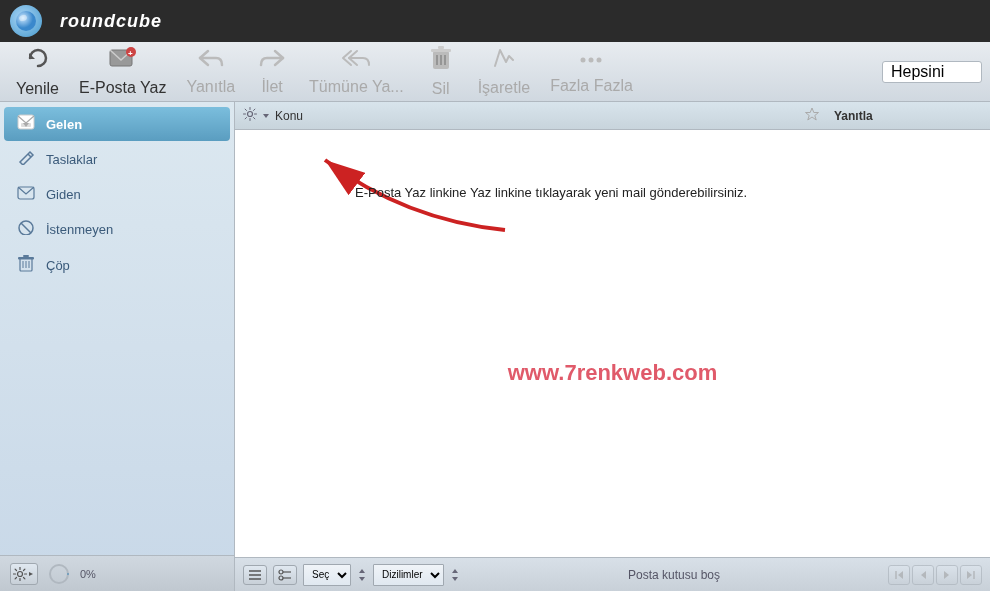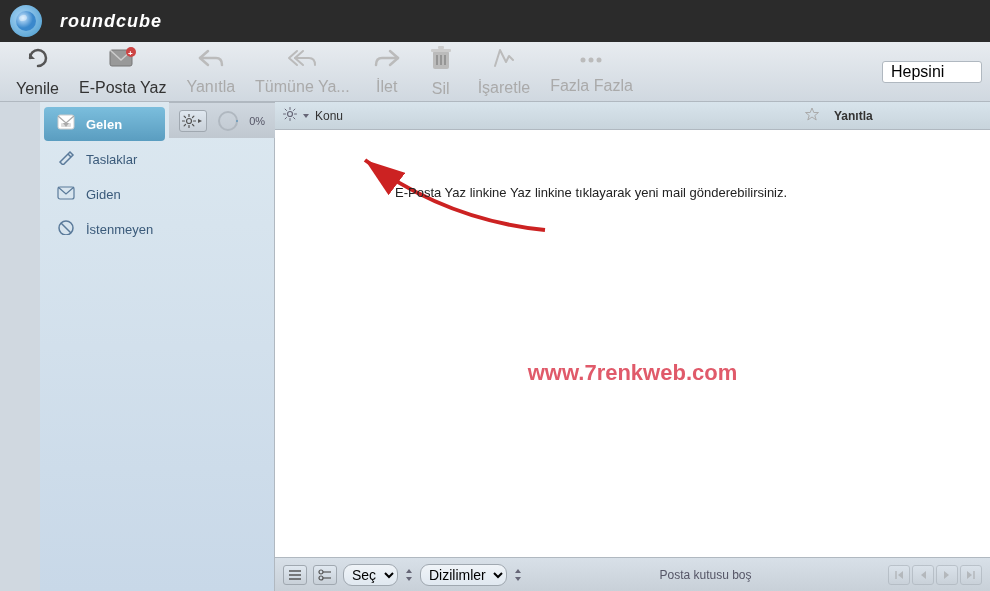--- a/index.html
+++ b/index.html
@@ -83,22 +83,21 @@
       display: flex;
       height: calc(591px - 42px - 60px);
     }
 
     
     .sidebar {
       width: 235px;
       background: linear-gradient(to bottom, #dce8f0, #c8d8e8);
       border-right: 1px solid #b0b8c0;
       display: flex;
-      flex-direction: row;
-      margin-left: 40px;
+      flex-direction: column;
     }
     .sidebar-items {
       flex: 1;
       padding: 4px 0;
     }
     .sidebar-item {
       display: flex;
       align-items: center;
       padding: 7px 12px;
       gap: 10px;
@@ -216,23 +215,23 @@
       border-radius: 3px;
       display: flex;
       align-items: center;
       justify-content: center;
       cursor: pointer;
       font-size: 12px;
     }
     .footer-select {
       height: 22px;
       border: 1px solid #a0a8b0;
-      border-radius: 9px;
+      border-radius: 1px;
       background: linear-gradient(to bottom, #f0f4f8, #e0e8f0);
-      font-size: 14px;
+      font-size: 10px;
       padding: 0 4px;
       cursor: pointer;
     }
     .footer-status {
       flex: 1;
       text-align: center;
       font-size: 12px;
       color: #556;
     }
     .footer-nav {
@@ -304,37 +303,37 @@
       <svg width="26" height="22" viewBox="0 0 26 22" fill="none">
         <path d="M10 4 L2 11 L10 18" stroke="#bbb" stroke-width="2.5" fill="none" stroke-linecap="round" stroke-linejoin="round"></path>
         <path d="M2 11 L18 11 C22 11 24 14 24 18" stroke="#bbb" stroke-width="2.5" fill="none" stroke-linecap="round"></path>
       </svg>
     </span>
     <span class="btn-label">Yanıtla</span>
   </div>
 
   <div class="toolbar-btn disabled">
     <span class="btn-icon">
+      <svg width="26" height="22" viewBox="0 0 26 22" fill="none">
+        <path d="M16 4 L24 11 L16 18" stroke="#bbb" stroke-width="2.5" fill="none" stroke-linecap="round" stroke-linejoin="round"></path>
+        <path d="M24 11 L8 11 C4 11 2 14 2 18" stroke="#bbb" stroke-width="2.5" fill="none" stroke-linecap="round"></path>
+      </svg>
+    </span>
+    <span class="btn-label">İlet</span>
+  </div>
+
+  <div class="toolbar-btn disabled">
+    <span class="btn-icon">
       <svg width="30" height="22" viewBox="0 0 30 22" fill="none">
         <path d="M10 4 L2 11 L10 18" stroke="#bbb" stroke-width="2" fill="none" stroke-linecap="round" stroke-linejoin="round"></path>
         <path d="M16 4 L8 11 L16 18" stroke="#bbb" stroke-width="2" fill="none" stroke-linecap="round" stroke-linejoin="round"></path>
         <path d="M8 11 L22 11 C26 11 28 14 28 18" stroke="#bbb" stroke-width="2" fill="none" stroke-linecap="round"></path>
       </svg>
     </span>
     <span class="btn-label">Tümüne Ya...</span>
-  </div>
-
-  <div class="toolbar-btn disabled">
-    <span class="btn-icon">
-      <svg width="26" height="22" viewBox="0 0 26 22" fill="none">
-        <path d="M16 4 L24 11 L16 18" stroke="#bbb" stroke-width="2.5" fill="none" stroke-linecap="round" stroke-linejoin="round"></path>
-        <path d="M24 11 L8 11 C4 11 2 14 2 18" stroke="#bbb" stroke-width="2.5" fill="none" stroke-linecap="round"></path>
-      </svg>
-    </span>
-    <span class="btn-label">İlet</span>
   </div>
 
   <div class="toolbar-btn disabled">
     <span class="btn-icon">
       <svg width="22" height="26" viewBox="0 0 22 26" fill="none">
         <rect x="3" y="6" width="16" height="18" rx="2" fill="#bbb"></rect>
         <rect x="1" y="4" width="20" height="3" rx="1" fill="#ccc"></rect>
         <rect x="8" y="1" width="6" height="3" rx="1" fill="#ccc"></rect>
         <line x1="7" y1="10" x2="7" y2="20" stroke="#888" stroke-width="1.5"></line>
         <line x1="11" y1="10" x2="11" y2="20" stroke="#888" stroke-width="1.5"></line>
@@ -409,20 +408,33 @@
       <div class="sidebar-item">
         <span class="item-icon">
           <svg width="18" height="16" viewBox="0 0 18 16">
             <circle cx="9" cy="9" r="7" fill="none" stroke="#5a7a9a" stroke-width="1.5"></circle>
             <line x1="4" y1="4" x2="14" y2="14" stroke="#5a7a9a" stroke-width="1.5"></line>
           </svg>
         </span>
         <span class="item-label">İstenmeyen</span>
       </div>
 
+      <div class="sidebar-item">
+        <span class="item-icon">
+          <svg width="16" height="18" viewBox="0 0 16 18">
+            <rect x="2" y="4" width="12" height="13" rx="1" fill="none" stroke="#5a7a9a" stroke-width="1.2"></rect>
+            <rect x="0" y="3" width="16" height="2.5" rx="1" fill="#5a7a9a"></rect>
+            <rect x="5" y="1" width="6" height="2" rx="1" fill="#5a7a9a"></rect>
+            <line x1="5" y1="7" x2="5" y2="14" stroke="#5a7a9a" stroke-width="1"></line>
+            <line x1="8" y1="7" x2="8" y2="14" stroke="#5a7a9a" stroke-width="1"></line>
+            <line x1="11" y1="7" x2="11" y2="14" stroke="#5a7a9a" stroke-width="1"></line>
+          </svg>
+        </span>
+        <span class="item-label">Çöp</span>
+      </div>
 
     </div>
 
     <div class="sidebar-footer">
       <div class="gear-btn">
         <svg width="14" height="14" viewBox="0 0 14 14">
           <circle cx="7" cy="7" r="2.5" fill="none" stroke="#555" stroke-width="1.2"></circle>
           <g stroke="#555" stroke-width="1.2" stroke-linecap="round">
             <line x1="7" y1="0.5" x2="7" y2="2.5"></line>
             <line x1="7" y1="11.5" x2="7" y2="13.5"></line>

